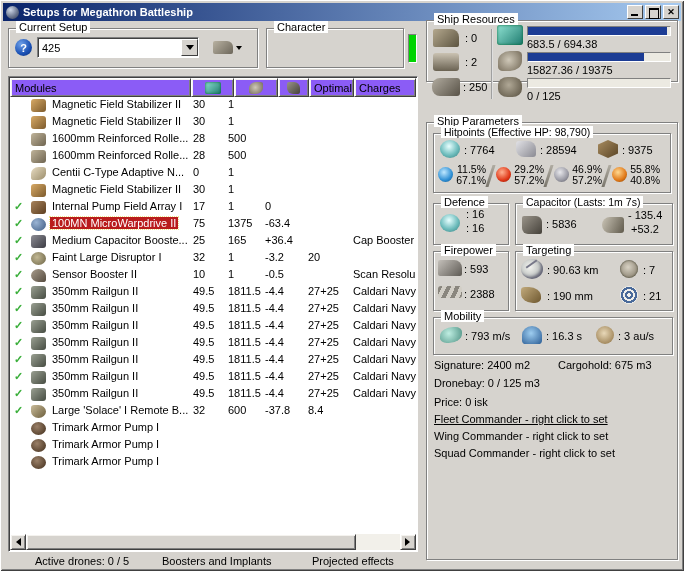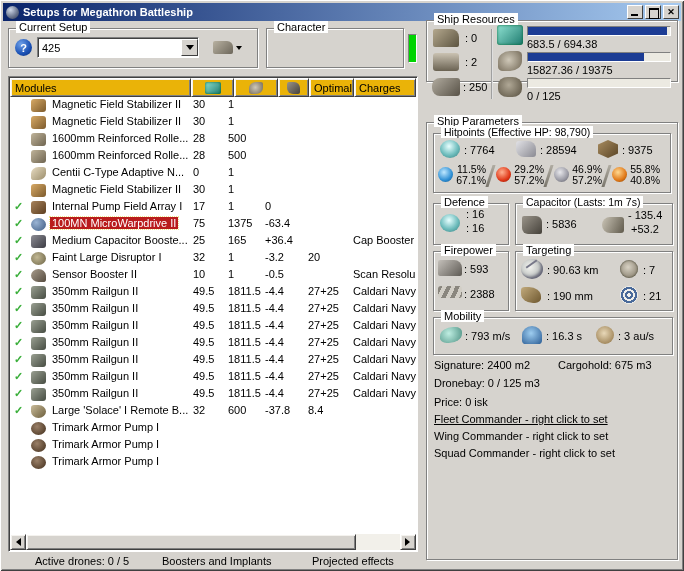--- a/index.html
+++ b/index.html
@@ -35,21 +35,21 @@
   .helpbtn::before{content:"?";}
   .shipbtn{position:absolute;width:40px;height:23px;display:flex;align-items:center;justify-content:center;gap:3px;}
   .ship-ico{width:20px;height:13px;background:linear-gradient(135deg,#b9b2a2,#6c665a);border-radius:2px 6px 2px 2px;}
   .shipbtn::after{content:"";width:0;height:0;border:3px solid transparent;border-top:4px solid #000;margin-top:4px;}
   .greenbar{position:absolute;left:408px;top:34px;width:9px;height:29px;background:#00D400;
     border:1px solid;border-color:#808080 #fff #fff #808080;}
   
   .tableframe{position:absolute;left:8px;top:76px;width:410px;height:476px;background:#fff;
     border:1px solid;border-color:#808080 #fff #fff #808080;box-shadow:inset 1px 1px 0 #404040;}
   .thead{position:absolute;left:1px;top:1px;right:1px;height:19px;display:flex;}
-  .hcell{background:#eab308;border:1px solid;border-color:#fff #404040 #404040 #fff;
+  .hcell{background:#8b5cf6;border:1px solid;border-color:#fff #404040 #404040 #fff;
     box-shadow:inset 1px 1px 0 #F4F2EE,inset -1px -1px 0 #808080;
     display:flex;align-items:center;padding:0 4px;overflow:hidden;white-space:nowrap;}
   .hcell.icn{justify-content:center;}
   .mlist{position:absolute;left:1px;top:20px;right:1px;bottom:17px;background:#fff;overflow:hidden;}
   .mrow{position:relative;height:17px;}
   .c-check{position:absolute;left:4px;top:1px;width:14px;color:#3BAF3B;font-weight:bold;font-size:11px;}
   .c-check.on::before{content:"\2713";}
   .micon{position:absolute;left:21px;top:2px;width:15px;height:13px;border-radius:3px;}
   .mi-magstab{background:linear-gradient(135deg,#d8aa66,#7c5a2c);}
   .mi-plate{background:linear-gradient(135deg,#c0b49a,#6e6450);}

